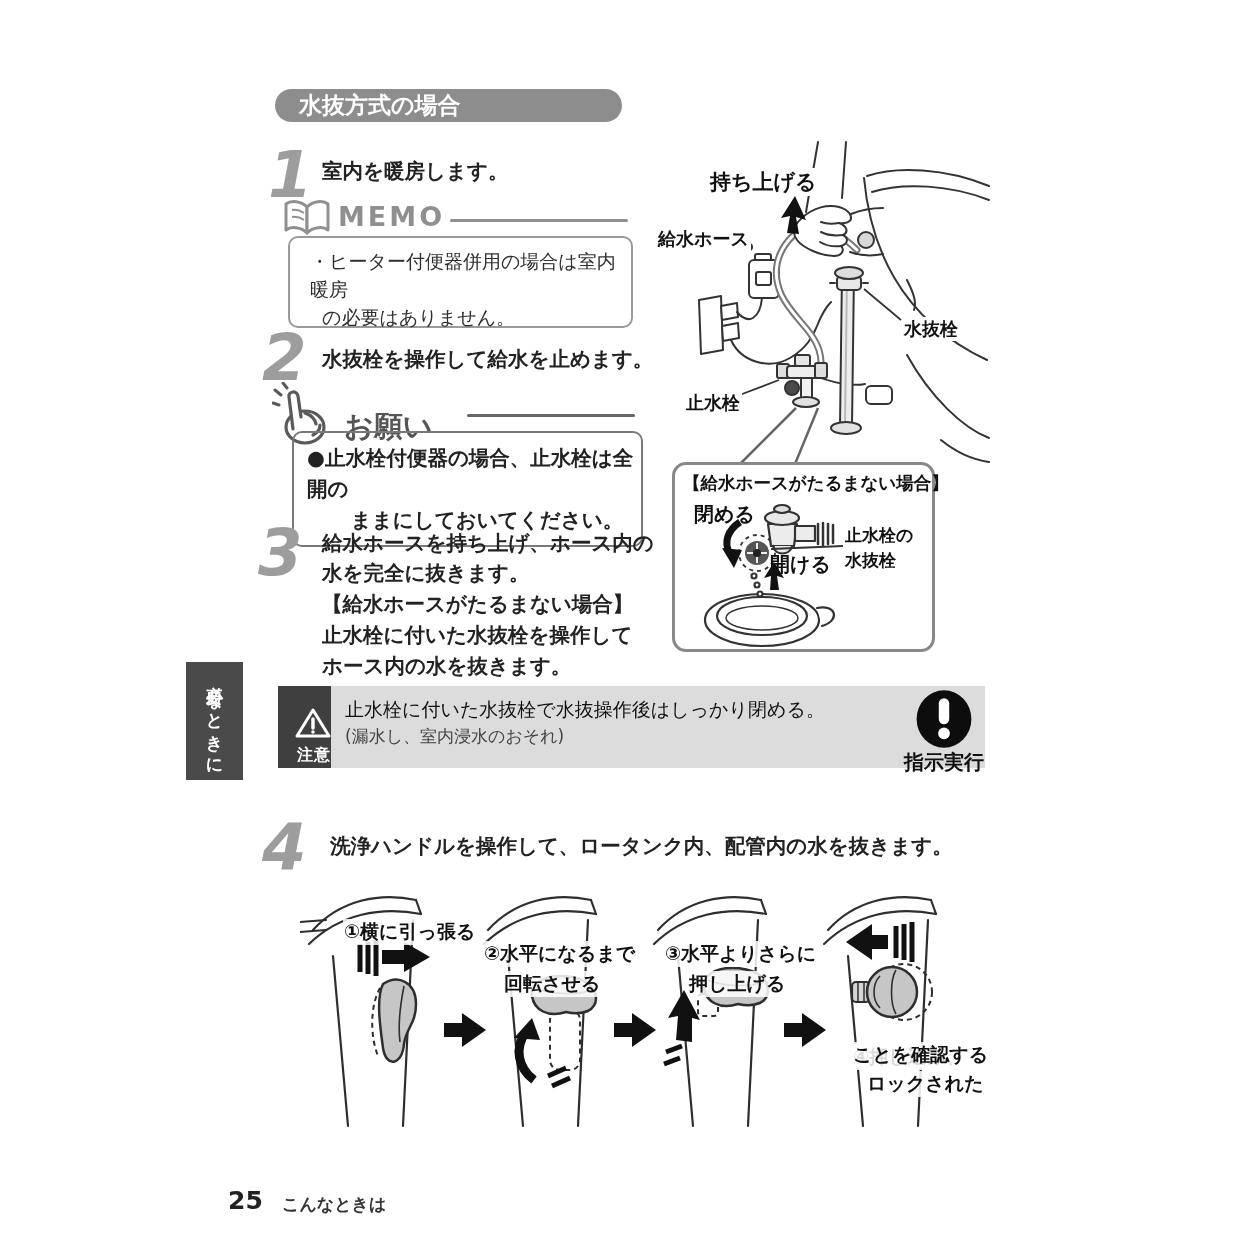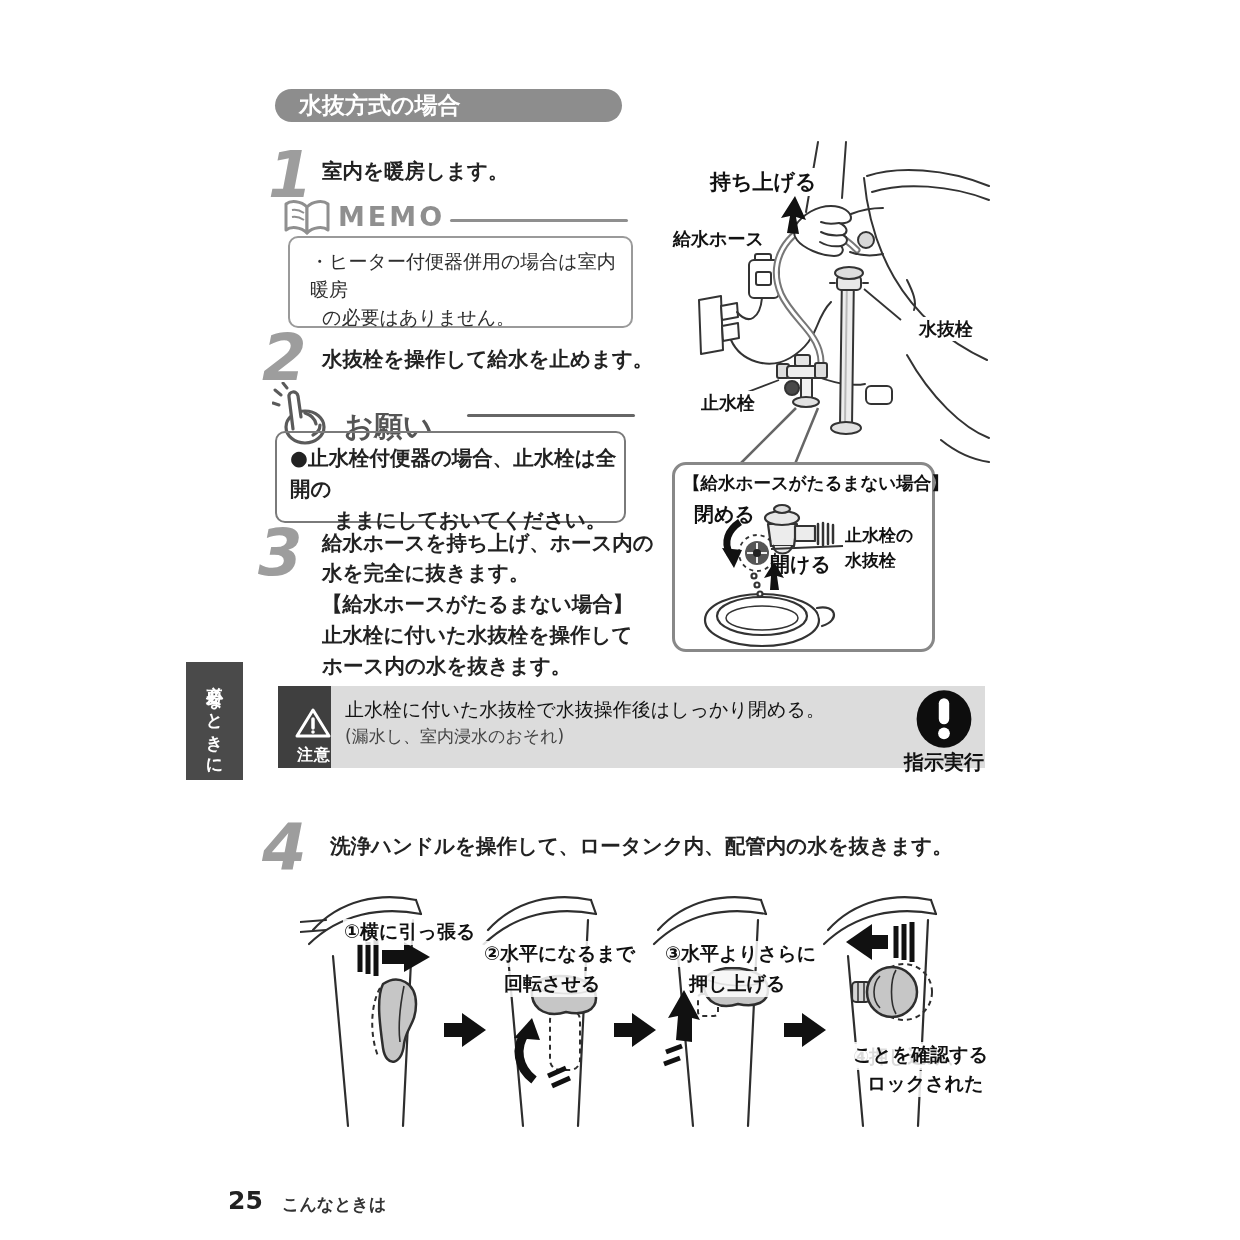--- a/index.html
+++ b/index.html
@@ -29,21 +29,21 @@
   .sidetab{background:#4a4a4a;color:#fff;writing-mode:vertical-rl;text-align:center;
            font-size:17px;letter-spacing:3px;font-weight:600;}
   
   .caution-badge{background:#3f3f3f;color:#fff;text-align:right;box-sizing:border-box;padding-top:21px;}
   .caution-badge .t{font-size:16px;font-weight:bold;display:block;margin-top:2px;letter-spacing:1px;}
   .caution-body{background:#dcdcdc;}
   .caution-l1{font-size:19px;font-weight:500;color:#111;white-space:nowrap;}
   .caution-l2{font-size:17px;font-weight:400;color:#444;white-space:nowrap;}
   .mand-label{font-size:20px;font-weight:bold;color:#111;text-align:center;}
   
-  .dlab{font-size:18px;font-weight:600;color:#111;white-space:nowrap;background:#fff;padding:0 2px;margin-left:15px;}
+  .dlab{font-size:18px;font-weight:600;color:#111;white-space:nowrap;background:#fff;padding:0 2px;}
   .dlab-bold{font-size:21px;font-weight:bold;color:#111;white-space:nowrap;background:#fff;padding:0 2px;}
   .inset-box{border:3px solid #888;border-radius:14px;box-sizing:border-box;background:#fff;}
   .inset-title{font-size:17.5px;font-weight:700;color:#111;white-space:nowrap;}
   .inset-lab{font-size:20px;font-weight:bold;color:#111;white-space:nowrap;}
   .inset-small{font-size:17px;font-weight:600;color:#111;white-space:nowrap;}
   
   .hlab{font-size:19px;font-weight:600;color:#111;white-space:nowrap;background:rgba(255,255,255,.85);padding:0 1px;}
   
   .foot-num{font-size:25px;font-weight:bold;color:#222;}
   .foot-lab{font-size:17px;font-weight:600;color:#333;}
@@ -81,21 +81,21 @@
     <g stroke="#5a5a5a" stroke-width="3.2" fill="#fff" stroke-linejoin="round" stroke-linecap="round">
       <ellipse cx="33" cy="45" rx="19" ry="16"></ellipse>
       <path d="M21,47 L17,15 C16,9 25,8 26,14 L29,35"></path>
       <path d="M33,31 C39,33 43,37 44,42"></path>
       <path d="M41,53 C45,51 48,47 48,43"></path>
     </g>
     <path d="M9,13 L3,8 M7,23 L1,21 M15,6 L11,1" stroke="#5a5a5a" stroke-width="3" stroke-linecap="round"></path>
   </svg>
   <div class="abs onegai-title" style="left:344px;top:395px">お願い</div>
   <div class="abs rule" style="left:467px;top:414px;width:168px;background:#666"></div>
-  <div class="abs onegai-box" style="left:275px;top:431px;width:351px;height:92px">
+  <div class="abs onegai-box" style="left:292px;top:431px;width:351px;height:116px">
     <div>●止水栓付便器の場合、止水栓は全開の</div>
     <div class="l2">ままにしておいてください。</div>
   </div>
 
   <div class="abs stepnum" style="left:258px;top:521px">3</div>
   <div class="abs steptext" style="left:322px;top:529px">給水ホースを持ち上げ、ホース内の</div>
   <div class="abs steptext" style="left:322px;top:559px">水を完全に抜きます。</div>
   <div class="abs substep" style="left:322px;top:590px">【給水ホースがたるまない場合】</div>
   <div class="abs substep" style="left:322px;top:652px">ホース内の水を抜きます。</div>
   <div class="abs substep" style="left:322px;top:621px">止水栓に付いた水抜栓を操作して</div>

